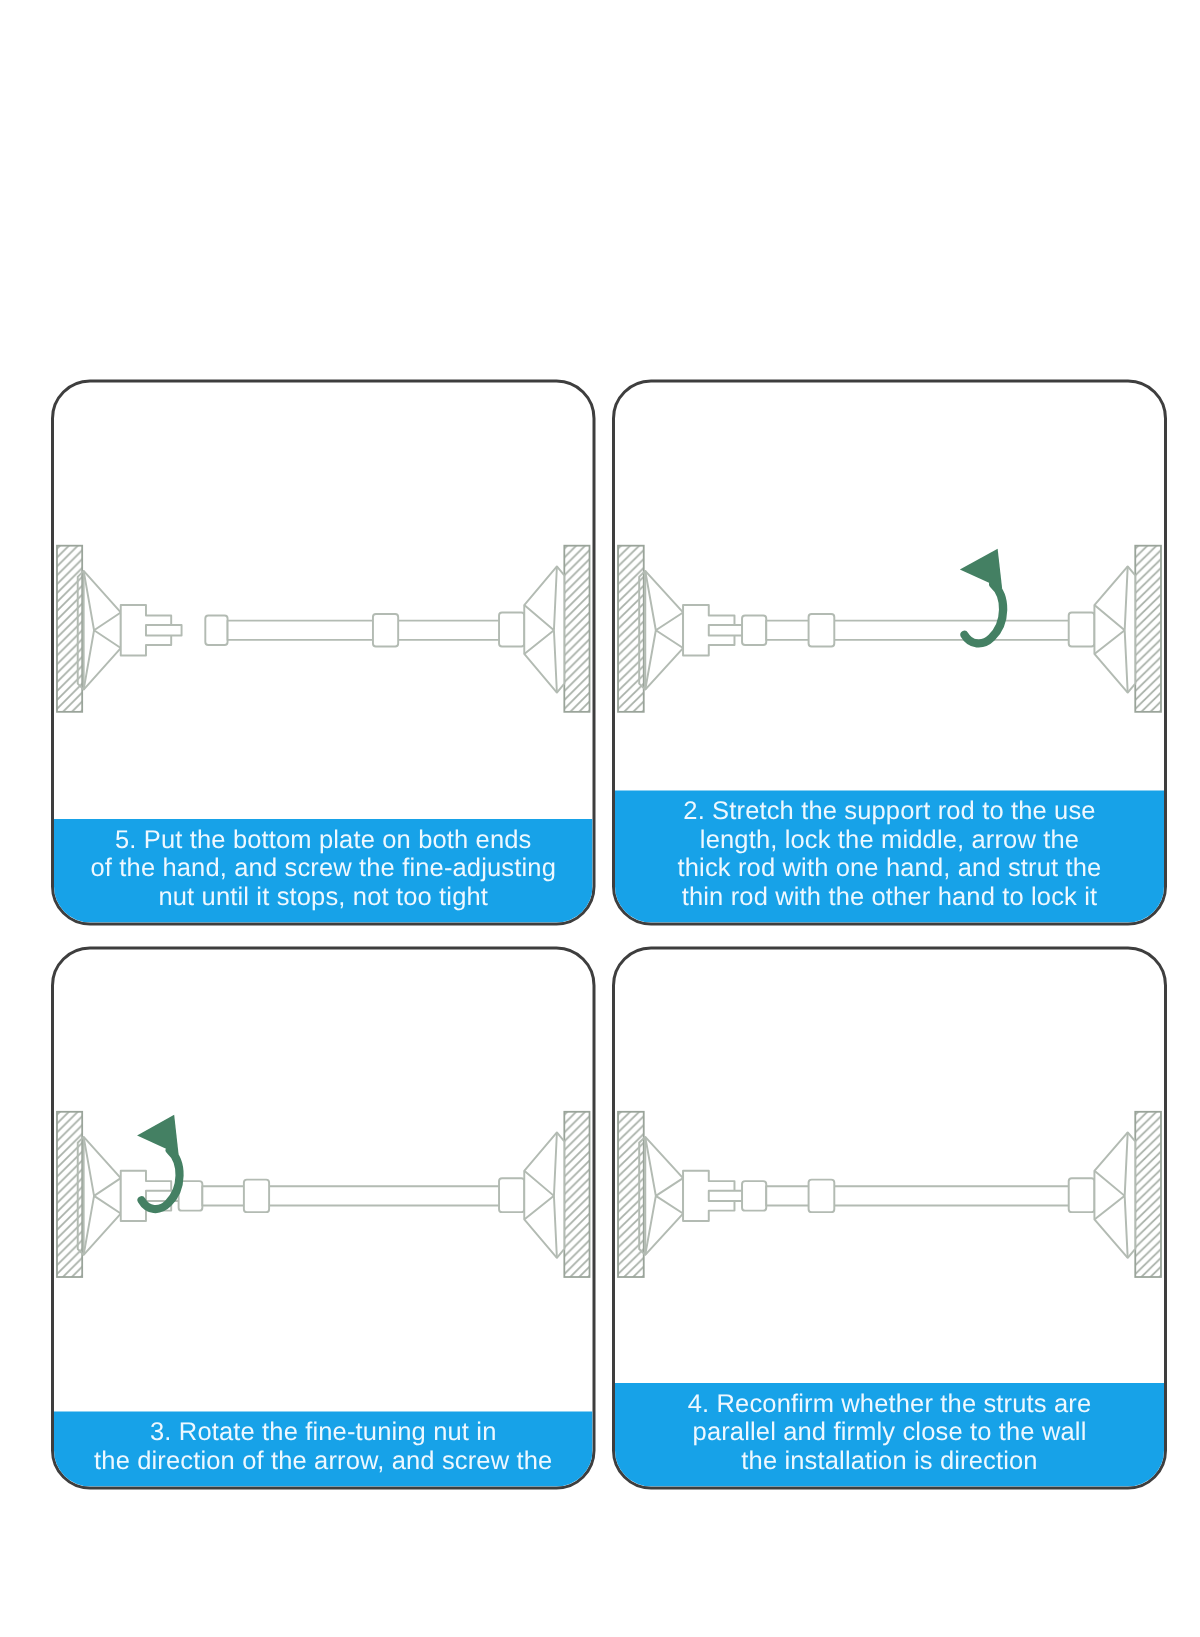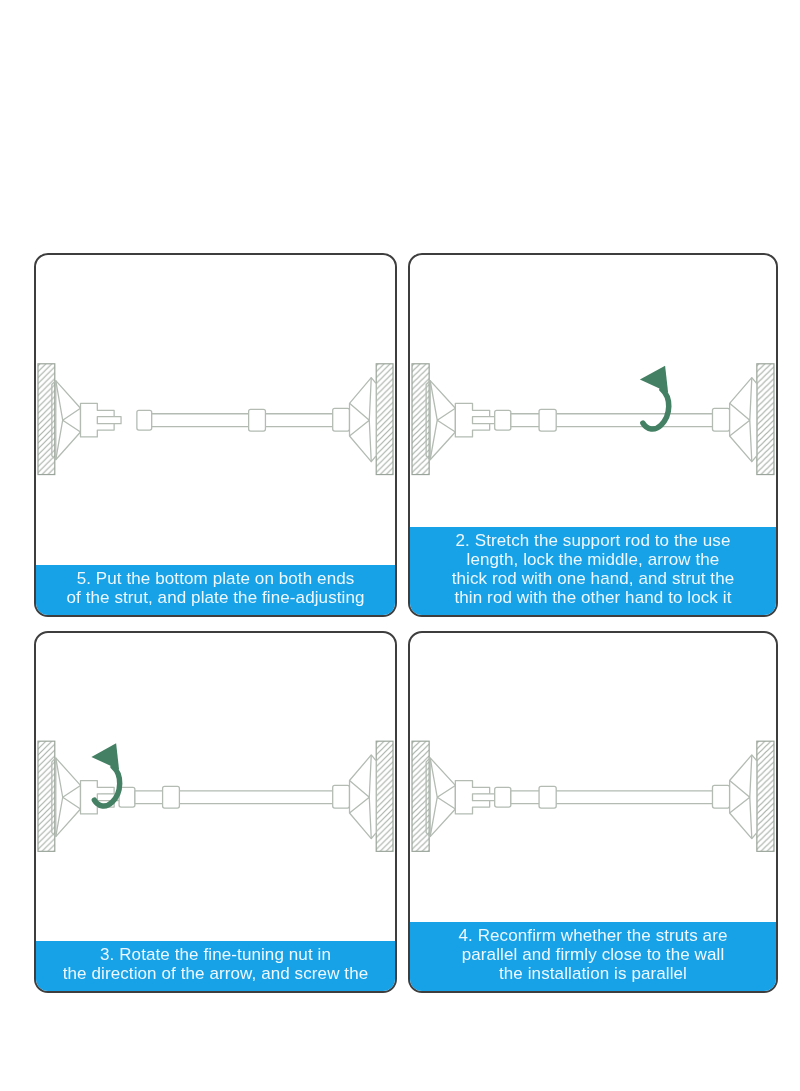--- a/index.html
+++ b/index.html
@@ -7,21 +7,21 @@
     width:800px;height:1091px;background:#ffffff;position:relative;
     font-family:"Liberation Sans",sans-serif;overflow:hidden;
   }
   .grid{
     position:absolute;left:34px;top:253px;
     display:grid;grid-template-columns:363px 370px;grid-template-rows:364px 362px;
     column-gap:11px;row-gap:14px;
   }
   .panel{
     position:relative;box-sizing:border-box;background:#fff;
-    border:2px solid var(--panel-border);border-radius:14px;overflow:hidden;
+    border:2px solid var(--panel-border);border-radius:26px;overflow:hidden;
   }
   .figure{position:absolute;left:0;top:0;width:100%;height:100%;display:block}
   .caption{
     position:absolute;left:0;right:0;bottom:0;
     background:var(--caption-bg);color:var(--caption-text);
     text-align:center;font-size:17px;line-height:1.12;letter-spacing:.1px;
     padding:4px 2px 8px;
   }
   .cap-line{display:block;white-space:nowrap}
 </style>
@@ -50,21 +50,22 @@
           <rect x="102" y="157" width="15" height="20" rx="2"></rect>
           <rect x="117" y="160.5" width="185" height="13"></rect>
           <rect x="215" y="156" width="17" height="22" rx="2"></rect>
           <rect x="300" y="155" width="17" height="23" rx="2"></rect>
           <polygon points="317,150 339,124 344,130 344,203 339,209 317,183"></polygon>
           <path d="M317 150 L337 167 L317 183 M339 124 L337 167 L339 209" fill="none"></path>
         </g>
       </svg>
     <div class="caption">
         <span class="cap-line">5. Put the bottom plate on both ends</span>
-        <span class="cap-line">of the strut, and plate the fine-adjusting</span>
+        <span class="cap-line">of the hand, and screw the fine-adjusting</span>
+        <span class="cap-line">nut until it stops, not too tight</span>
       </div>
   </div>
 
   <div class="panel">
     <svg class="figure" viewBox="0 0 363 364" preserveAspectRatio="none">
         <defs>
           <pattern id="hatch1" width="6" height="6" patternUnits="userSpaceOnUse">
             <path d="M0 6 L6 0 M-1 1 L1 -1 M5 7 L7 5" stroke="#a9b1a9" stroke-width="1.2" fill="none"></path>
           </pattern>
         </defs>
@@ -154,17 +155,17 @@
           <rect x="100" y="160.5" width="202" height="13"></rect>
           <rect x="128" y="156" width="17" height="22" rx="2"></rect>
           <rect x="300" y="155" width="17" height="23" rx="2"></rect>
           <polygon points="317,150 339,124 344,130 344,203 339,209 317,183"></polygon>
           <path d="M317 150 L337 167 L317 183 M339 124 L337 167 L339 209" fill="none"></path>
         </g>
       </svg>
     <div class="caption">
         <span class="cap-line">4. Reconfirm whether the struts are</span>
         <span class="cap-line">parallel and firmly close to the wall</span>
-        <span class="cap-line">the installation is parallel</span>
+        <span class="cap-line">the installation is direction</span>
       </div>
   </div>
 
 </div>
 
 </body></html>

